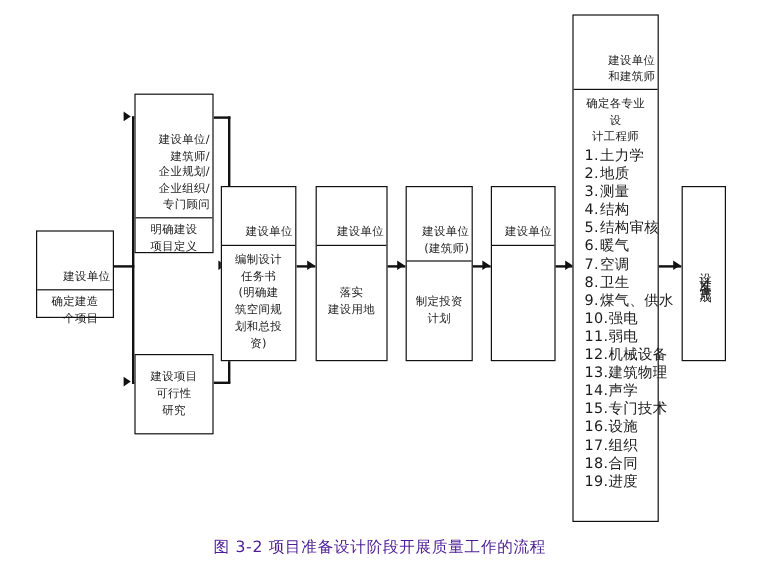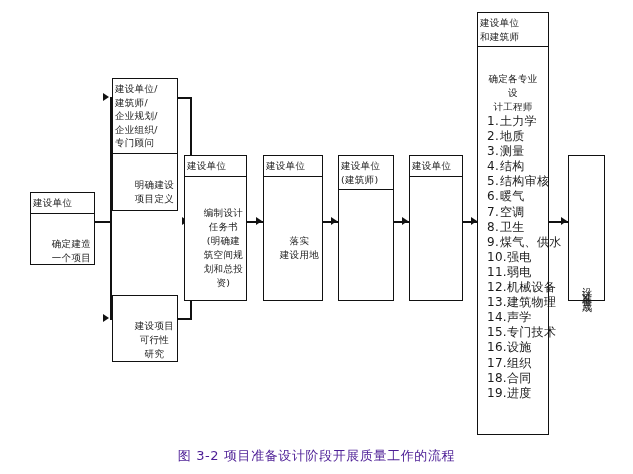--- a/index.html
+++ b/index.html
@@ -23,38 +23,38 @@
     position: absolute;
     box-sizing: border-box;
     border: 1.6px solid #111111;
     background: #ffffff;
     display: flex;
     flex-direction: column;
     z-index: 5;
   }
   .hdr {
     border-bottom: 1.6px solid #111111;
-    text-align: left;
+    text-align: right;
     font-size: 9.5px;
     line-height: 13.5px;
     padding: 3px 2px 3px 2px;
     letter-spacing: 0.3px;
     flex: 0 0 auto;
+    margin-top: 28px;
   }
   .bdy {
     flex: 1 1 auto;
     display: flex;
     align-items: center;
-    justify-content: flex-end;
+    justify-content: center;
     text-align: center;
     font-size: 9.5px;
     line-height: 14px;
     padding: 3px 3px;
     letter-spacing: 0.3px;
-    margin-top: 20px;
   }
   .bdy.top {
     align-items: flex-start;
   }
   .bdy-inner { width: 100%; }
 
   
   .vbox .bdy {
     writing-mode: vertical-rl;
     text-orientation: upright;
@@ -167,20 +167,21 @@
     <div class="bdy">编制设计<br>任务书<br>(明确建<br>筑空间规<br>划和总投<br>资)</div>
   </div>
 
   <div class="box" style="left:263px; top:155px; width:60px; height:146px;">
     <div class="hdr">建设单位</div>
     <div class="bdy">落实<br>建设用地</div>
   </div>
 
   <div class="box" style="left:338px; top:155px; width:56px; height:146px;">
     <div class="hdr">建设单位<br>(建筑师)</div>
+    <div class="bdy">制定投资<br>计划</div>
   </div>
 
   <div class="box" style="left:409px; top:155px; width:54px; height:146px;">
     <div class="hdr">建设单位</div>
   </div>
 
   <div class="box listbox" style="left:477px; top:12px; width:72px; height:423px;">
     <div class="hdr">建设单位<br>和建筑师</div>
     <div class="bdy top">
       <div class="bdy-inner">

